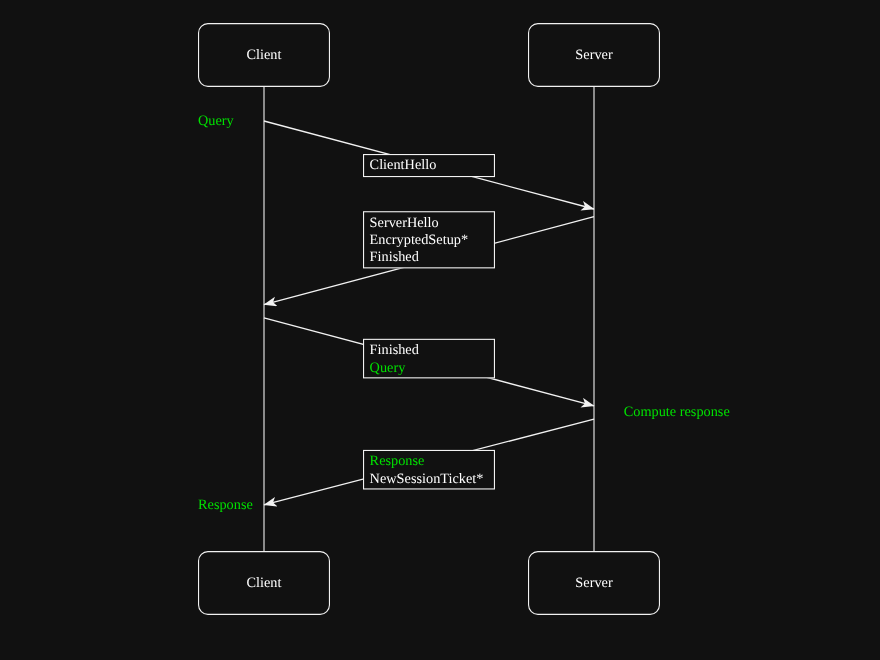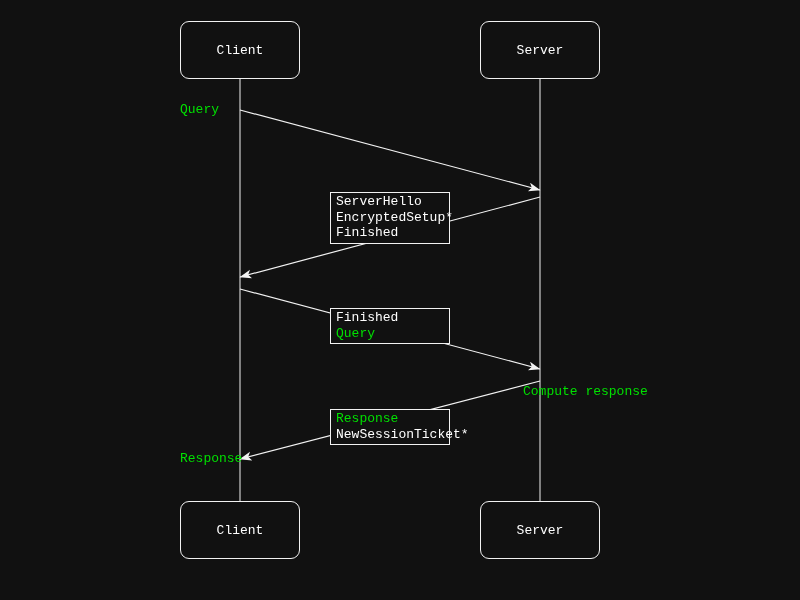--- a/index.html
+++ b/index.html
@@ -11,21 +11,21 @@
   html, body {
     margin: 0;
     padding: 0;
     background: var(--background);
   }
   .canvas {
     position: relative;
     width: 800px;
     height: 600px;
     background: var(--background);
-    font-family: Liberation Mono, monospace;
+    font-family: Liberation Serif, serif;
     overflow: hidden;
   }
   svg.wires {
     position: absolute;
     left: 0;
     top: 0;
     width: 800px;
     height: 600px;
   }
   svg.wires line {
@@ -105,36 +105,39 @@
   <div class="actor" style="left:480px; top:21px;">
     <span>Server</span>
   </div>
   <div class="actor" style="left:180px; top:501px;">
     <span>Client</span>
   </div>
   <div class="actor" style="left:480px; top:501px;">
     <span>Server</span>
   </div>
 
+  <div class="msg-box" style="top:140px;">
+    <div class="msg-line" data-color="white">ClientHello</div>
+  </div>
 
   <div class="msg-box" style="top:192px;">
     <div class="msg-line" data-color="white">ServerHello</div>
     <div class="msg-line" data-color="white">EncryptedSetup*</div>
     <div class="msg-line" data-color="white">Finished</div>
   </div>
 
   <div class="msg-box" style="top:308px;">
     <div class="msg-line" data-color="white">Finished</div>
     <div class="msg-line" data-color="green">Query</div>
   </div>
 
   <div class="msg-box" style="top:409px;">
     <div class="msg-line" data-color="green">Response</div>
     <div class="msg-line" data-color="white">NewSessionTicket*</div>
   </div>
 
   <div class="annot" style="left:180px; top:103px;" data-color="green">Query</div>
 
-  <div class="annot" style="left:523px; top:367px;margin-top:18px;" data-color="green">Compute response</div>
+  <div class="annot" style="left:567px; top:367px;" data-color="green">Compute response</div>
 
   <div class="annot" style="left:180px; top:452px;" data-color="green">Response</div>
 
 </div>
 
 </body></html>

